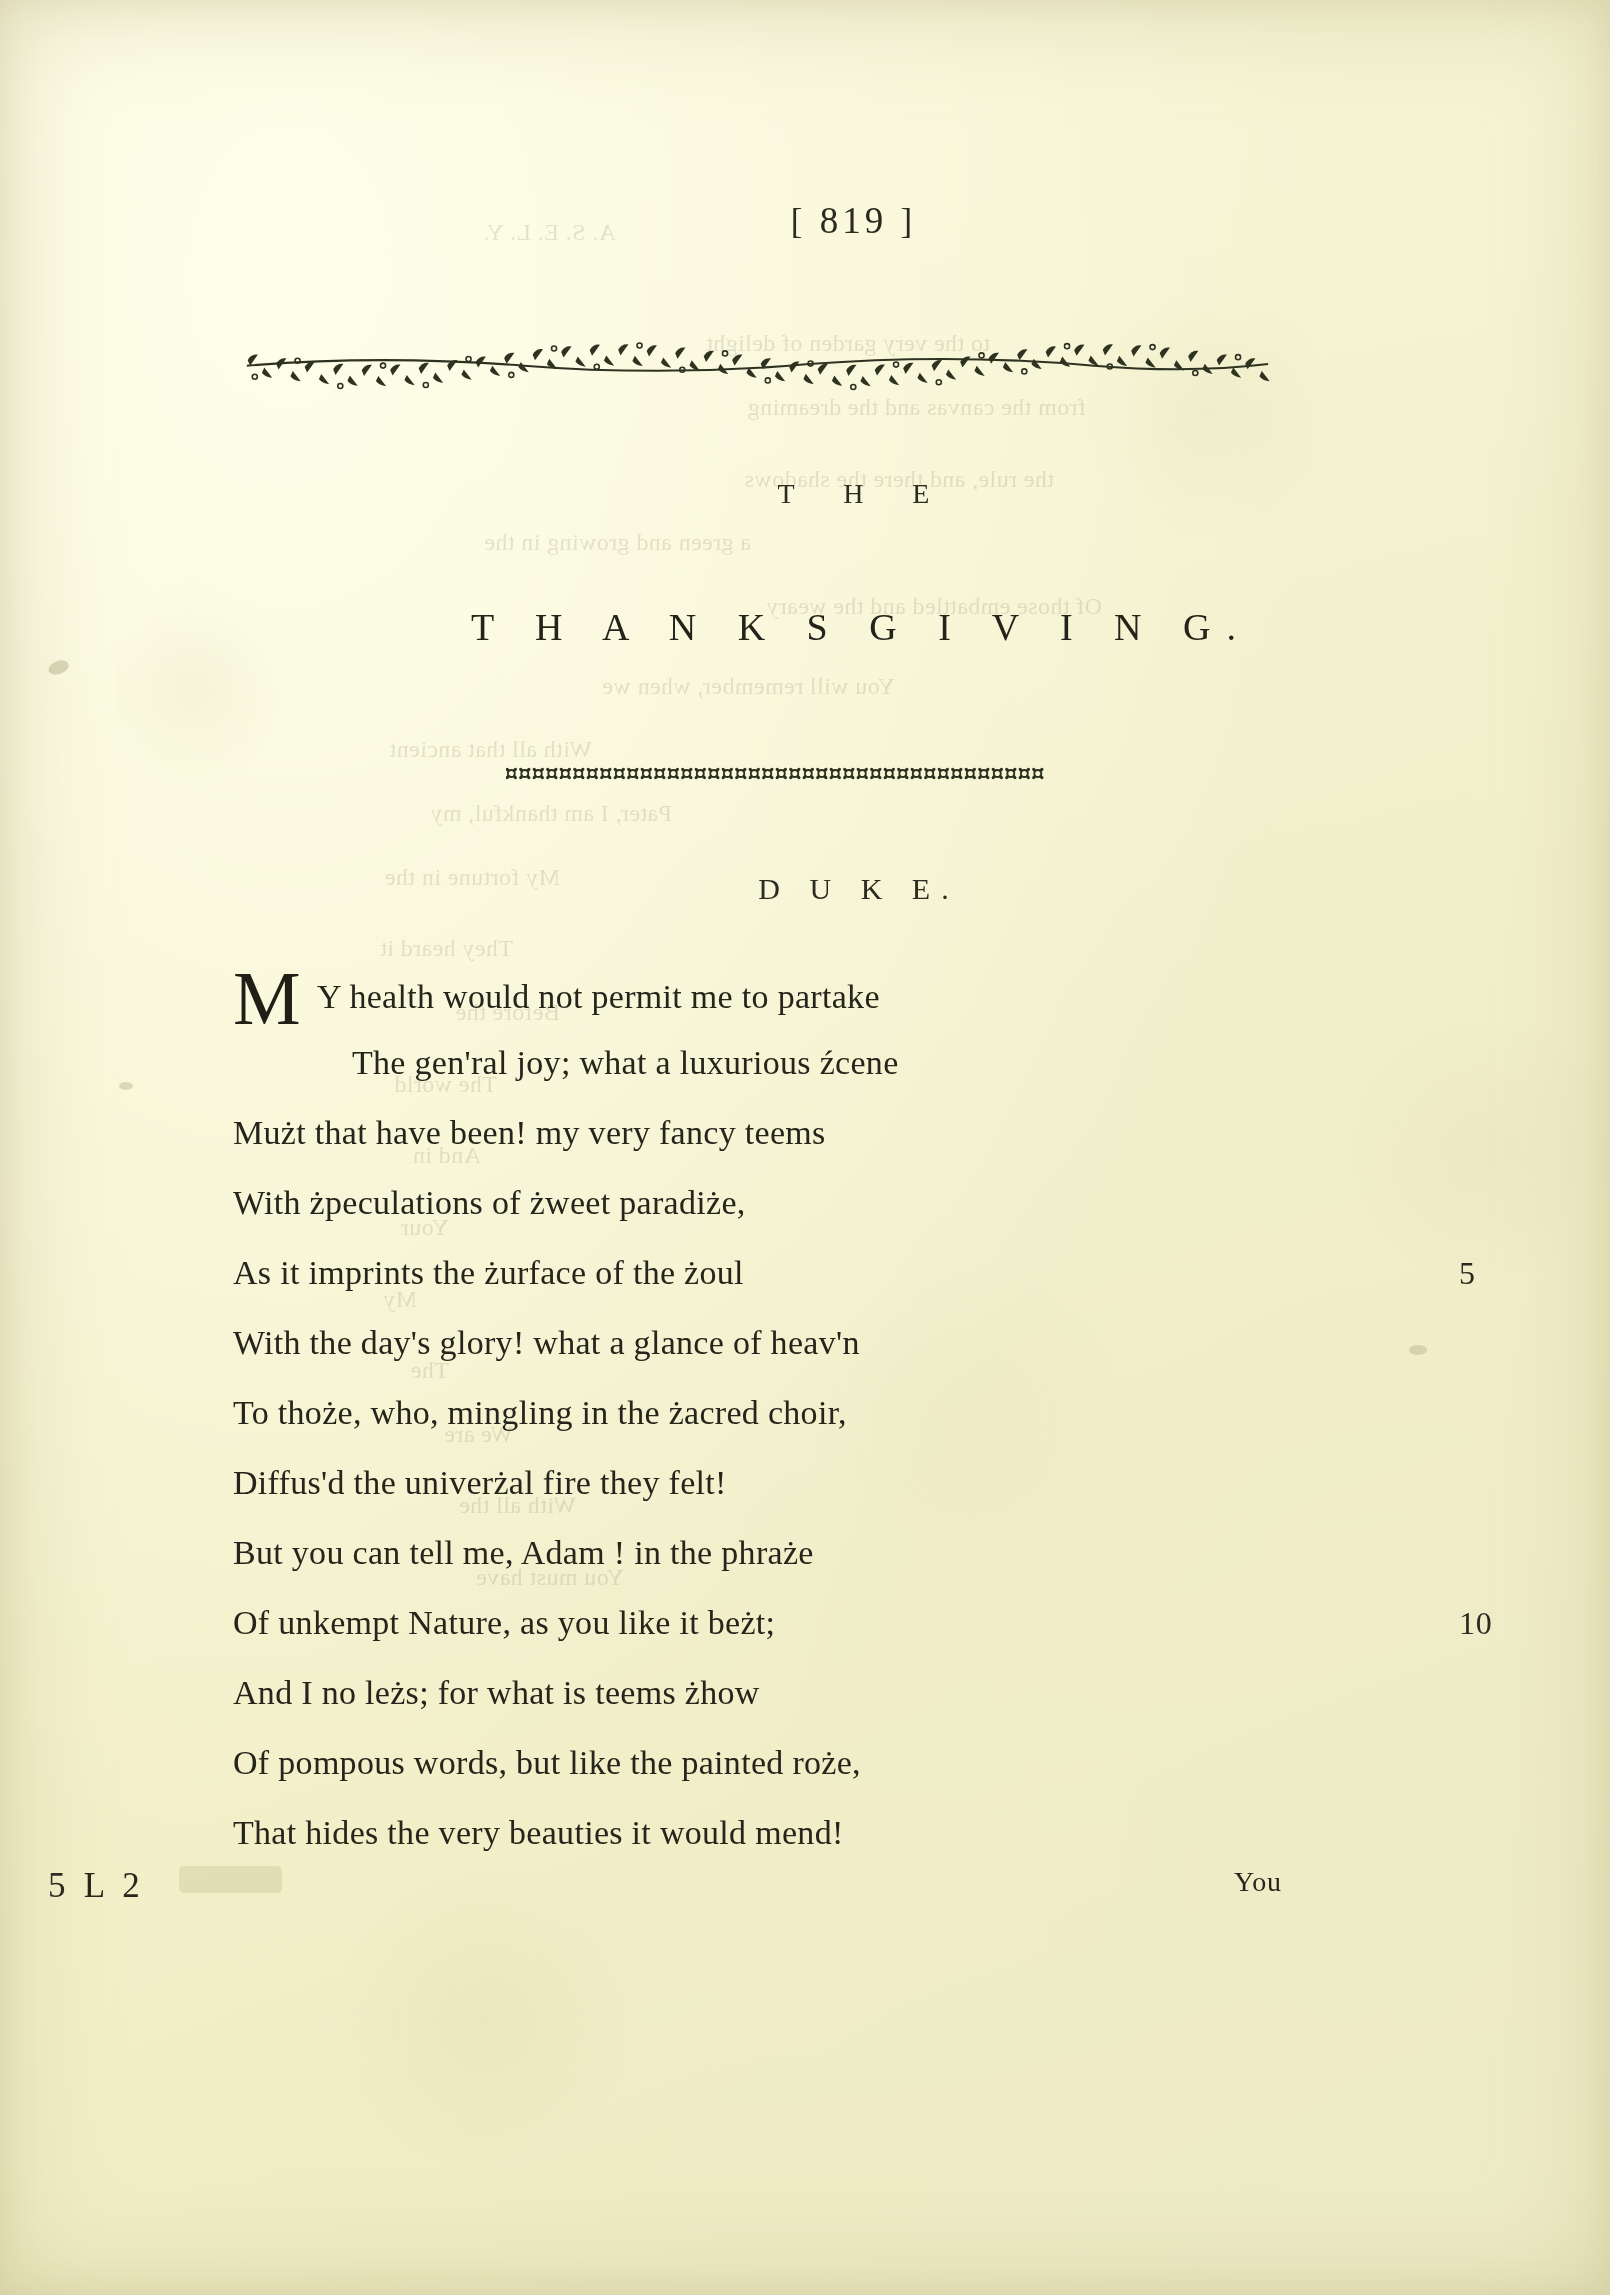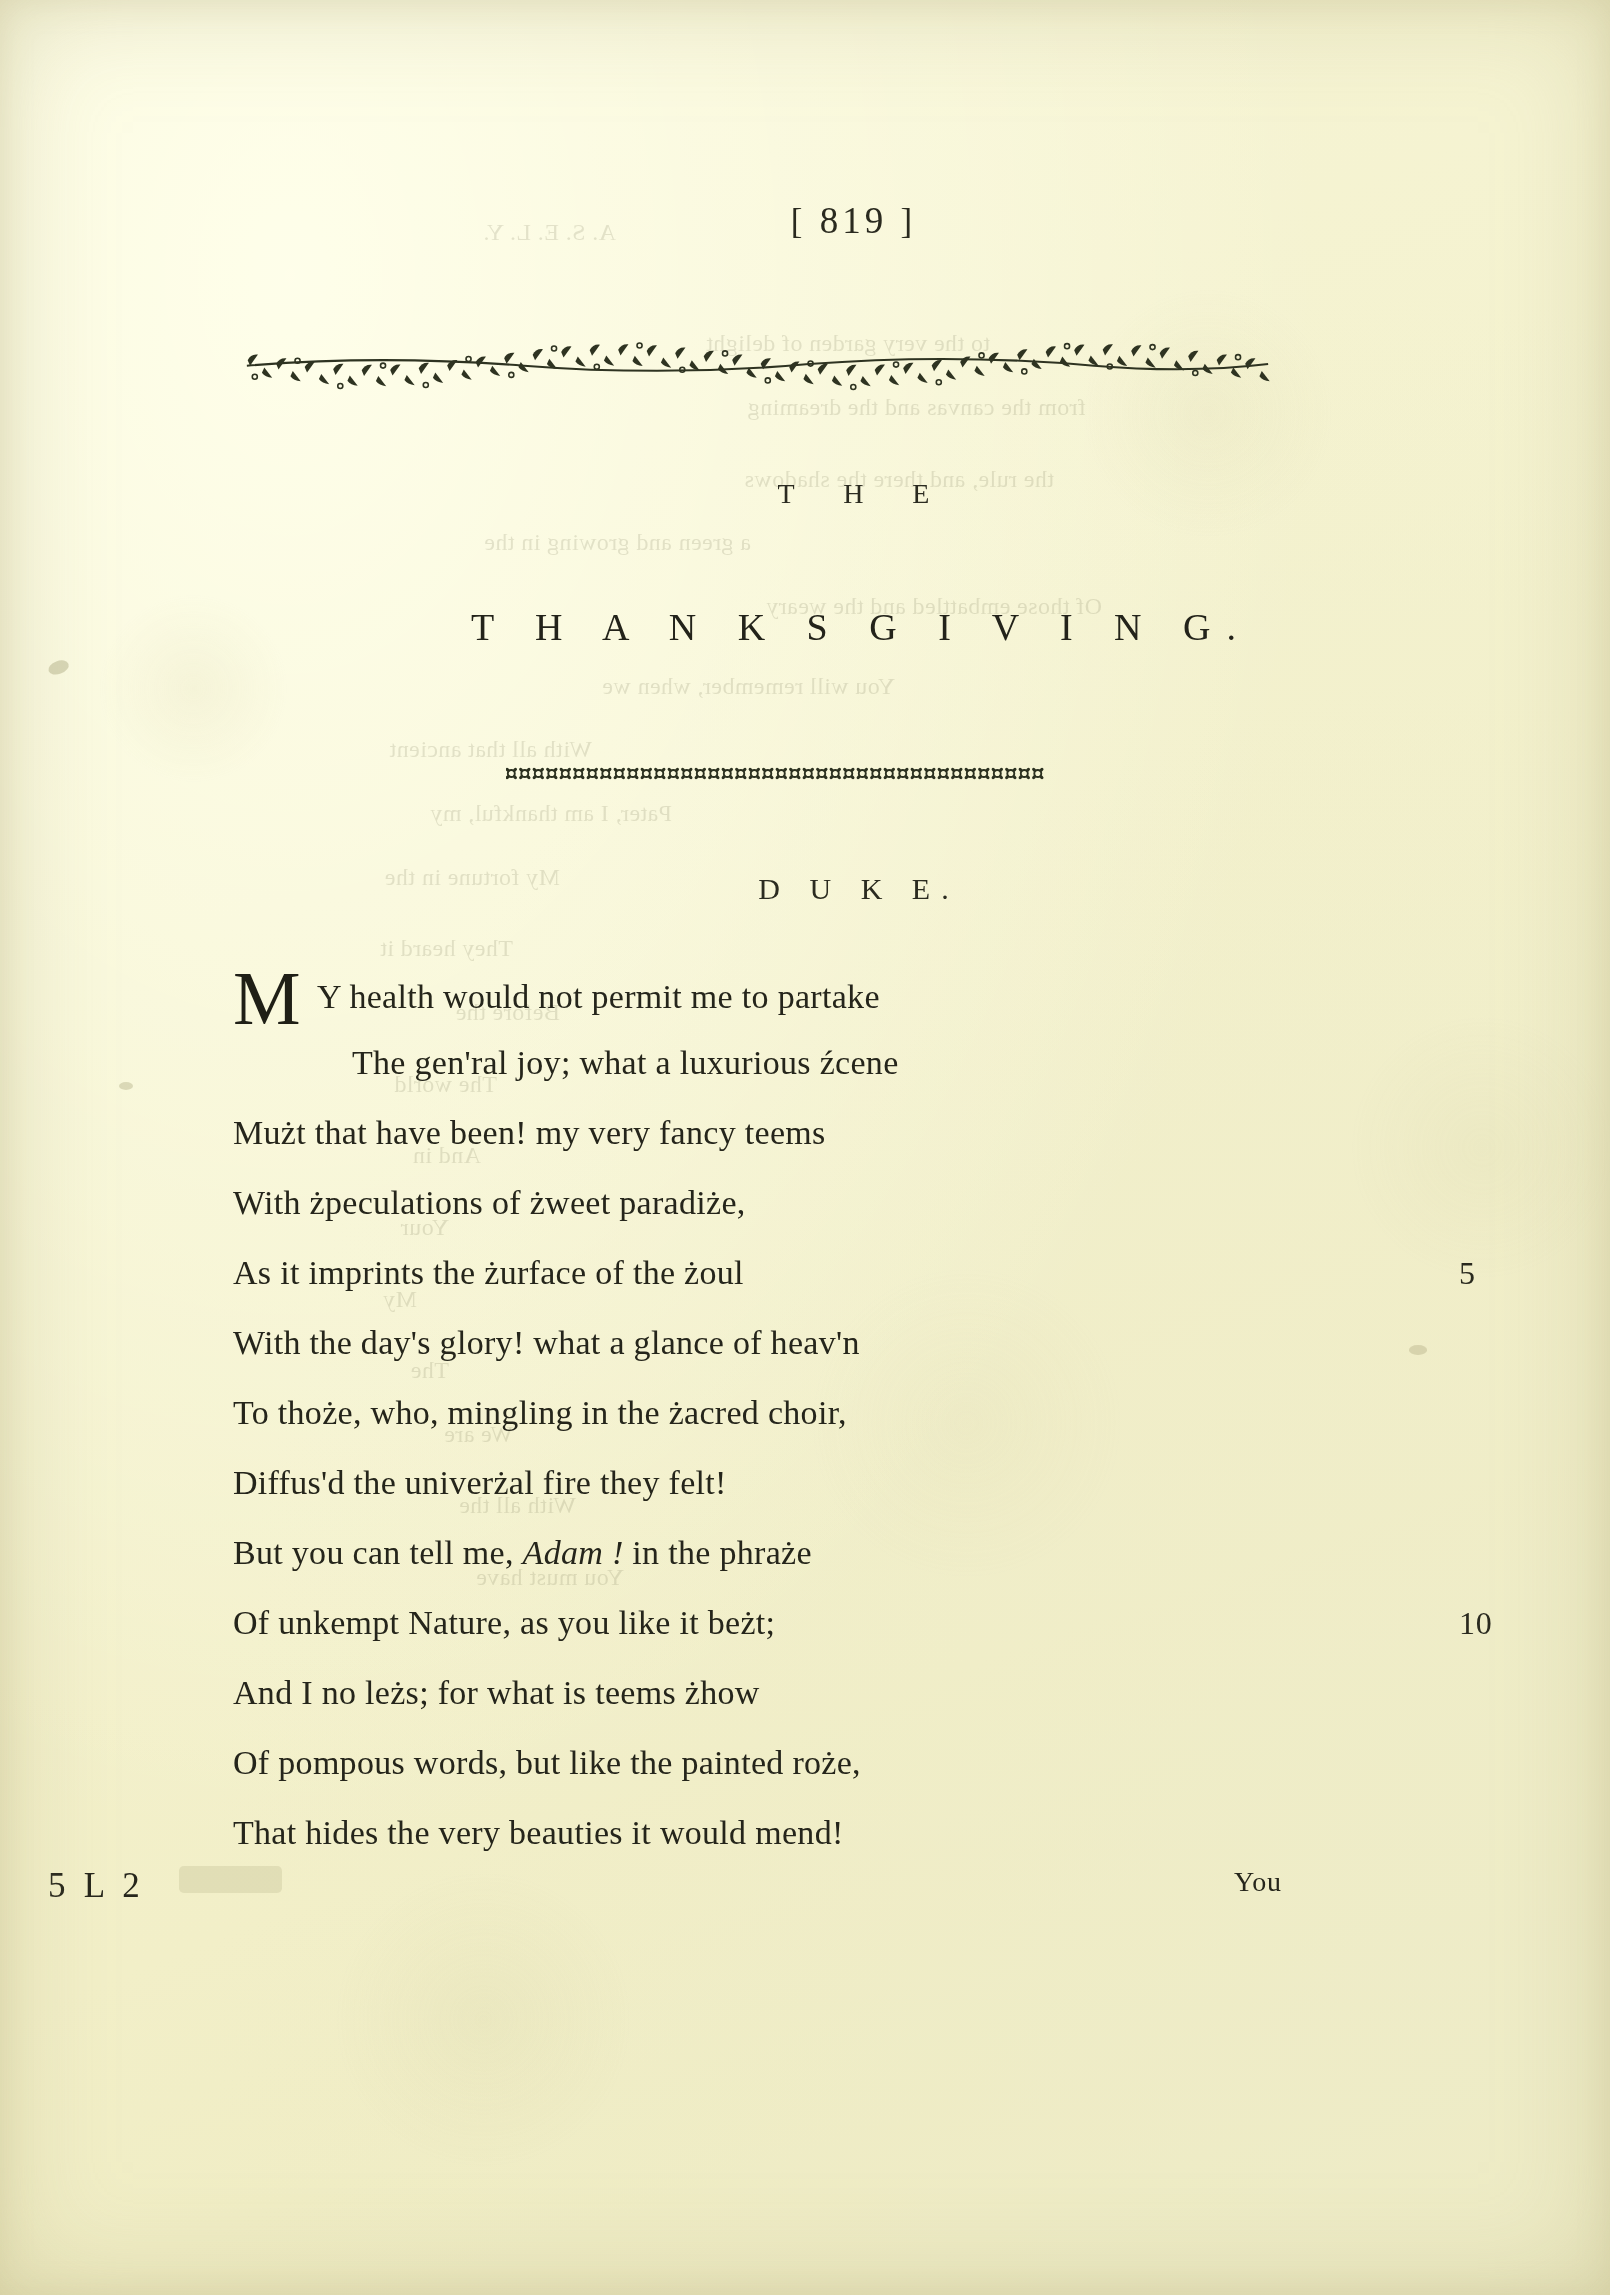--- a/index.html
+++ b/index.html
@@ -164,21 +164,21 @@
   .dropcap {
     position: absolute;
     left: 0;
     top: 4.8px;
     font-size: 76px;
     line-height: 76px;
     color: #1f1f16;
     font-family: "Liberation Serif", serif;
   }
 
-  .ital { font-style: italic; }
+  .ital { }
 
   .numgut {
     position: absolute;
     left: 1226px;
     font-size: 32px;
     color: #2a2a1f;
     letter-spacing: 0.8px;
   }
 
   

